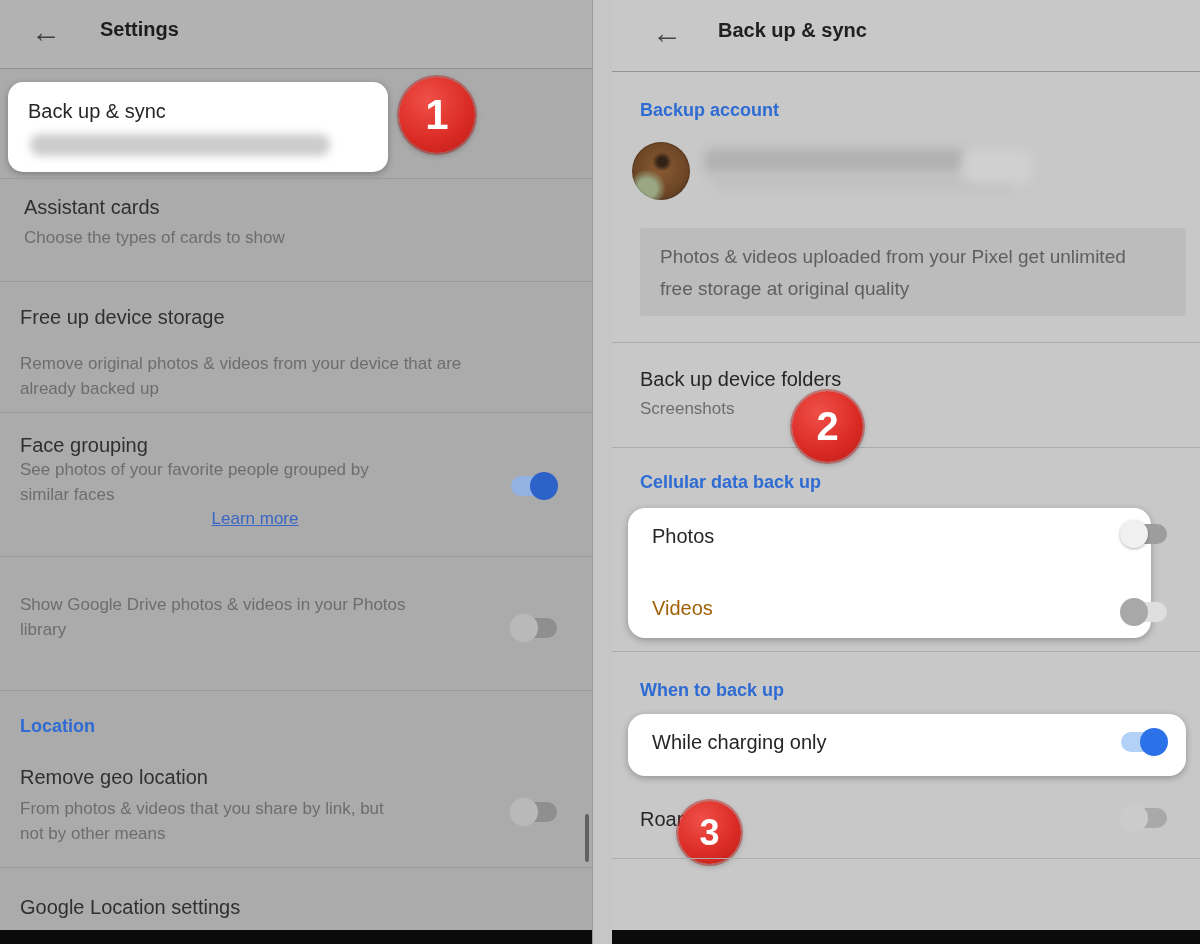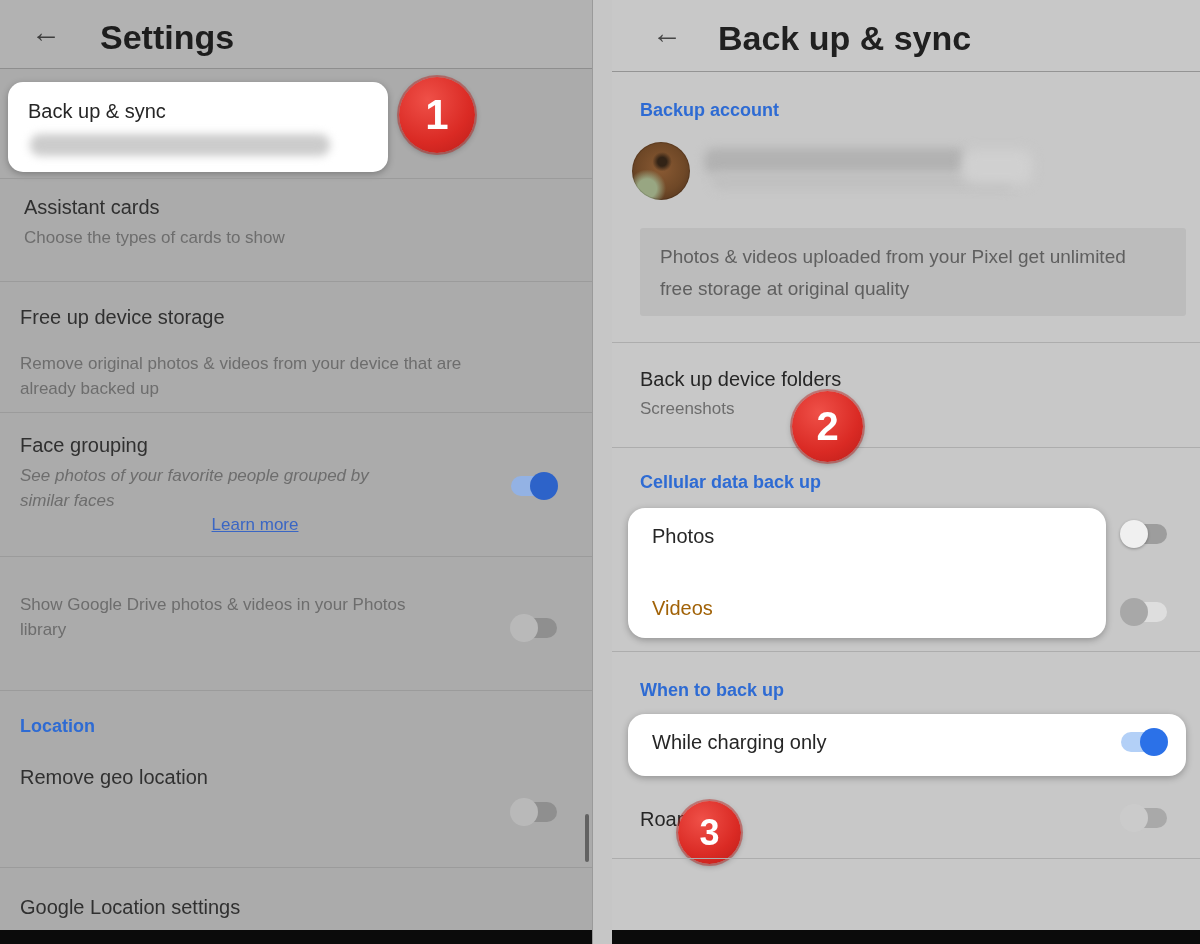--- a/index.html
+++ b/index.html
@@ -12,21 +12,21 @@
   .panel{position:absolute;top:0;height:944px;}
   .panel.left{left:0;width:592px;background:#ababab;border-right:1px solid #9a9a9a;}
   .panel.right{left:612px;width:588px;background:#c8c8c8;}
 
   .abs{position:absolute;}
 
   
   .appbar-l{position:absolute;left:0;top:0;width:100%;height:68px;background:#b2b2b2;border-bottom:1px solid #8e8e8e;}
   .appbar-r{position:absolute;left:0;top:0;width:100%;height:71px;border-bottom:1px solid #949494;}
   .back{position:absolute;font-size:30px;color:#3e3e3e;line-height:30px;cursor:pointer;}
-  .bar-title{position:absolute;font-size:34px;font-weight:bold;color:#1d1d1d;}
+  .bar-title{position:absolute;font-size:20px;font-weight:bold;color:#1d1d1d;}
 
   
   .row-title{font-size:20px;color:#303030;}
   .row-title.dark{color:#262626;}
   .row-sub{font-size:17px;color:#6d6d6d;line-height:25px;white-space:pre-line;}
   .section{font-size:18px;font-weight:bold;color:#2e6bd3;}
   .link{font-size:17px;color:#3a66c4;text-decoration:underline;cursor:pointer;text-align:center;}
 
   .divider{position:absolute;left:0;right:0;height:1px;}
   .div-l{background:#9b9b9b;}
@@ -104,21 +104,21 @@
 
     <div class="abs" style="left:20px;top:306px;width:540px;">
       <div class="row-title">Free up device storage</div>
       <div class="row-sub" style="margin-top:22px;">Remove original photos &amp; videos from your device that are
 already backed up</div>
     </div>
     <div class="divider div-l" style="top:412px;"></div>
 
     <div class="abs" style="left:20px;top:434px;width:470px;">
       <div class="row-title">Face grouping</div>
-      <div class="row-sub" style="margin-top:6px;font-style:italic;">See photos of your favorite people grouped by
+      <div class="row-sub" style="">See photos of your favorite people grouped by
 similar faces</div>
       <div class="link" style="margin-top:2px;">Learn more</div>
     </div>
     <div class="toggle on tg-on-dim" style="left:510px;top:472px;">
       <div class="track"></div>
       <div class="thumb"></div>
     </div>
     <div class="divider div-l" style="top:556px;"></div>
 
     <div class="abs" style="left:20px;top:586px;width:470px;">
@@ -128,20 +128,22 @@
     <div class="toggle off tg-off-dim" style="left:510px;top:614px;">
       <div class="track"></div>
       <div class="thumb"></div>
     </div>
     <div class="divider div-l" style="top:690px;"></div>
 
     <div class="section abs" style="left:20px;top:716px;">Location</div>
 
     <div class="abs" style="left:20px;top:766px;width:470px;">
       <div class="row-title">Remove geo location</div>
+      <div class="row-sub" style="margin-top:7px;">From photos &amp; videos that you share by link, but
+not by other means</div>
     </div>
     <div class="toggle off tg-off-dim" style="left:510px;top:798px;">
       <div class="track"></div>
       <div class="thumb"></div>
     </div>
     <div class="scrollbar"></div>
     <div class="divider div-l" style="top:867px;"></div>
 
     <div class="abs" style="left:20px;top:896px;width:540px;">
       <div class="row-title">Google Location settings</div>
@@ -176,21 +178,21 @@
 
     <div class="abs" style="left:28px;top:368px;width:520px;">
       <div class="row-title dark">Back up device folders</div>
       <div class="row-sub" style="margin-top:5px;">Screenshots</div>
     </div>
     <div class="divider div-r" style="top:447px;"></div>
     <div class="badge b2">2</div>
 
     <div class="section abs" style="left:28px;top:472px;">Cellular data back up</div>
 
-    <div class="hl-card" style="left:16px;top:508px;width:478px;height:130px;border-radius:17px;">
+    <div class="hl-card" style="left:16px;top:508px;width:523px;height:130px;border-radius:17px;">
       <div class="row-title dark abs" style="left:24px;top:17px;">Photos</div>
       <div class="row-title abs" style="left:24px;top:89px;color:#a16207;">Videos</div>
     </div>
     <div class="toggle off tg-off-card" style="left:508px;top:520px;">
       <div class="track"></div>
       <div class="thumb"></div>
     </div>
     <div class="toggle off tg-off-dis" style="left:508px;top:598px;">
       <div class="track"></div>
       <div class="thumb"></div>

